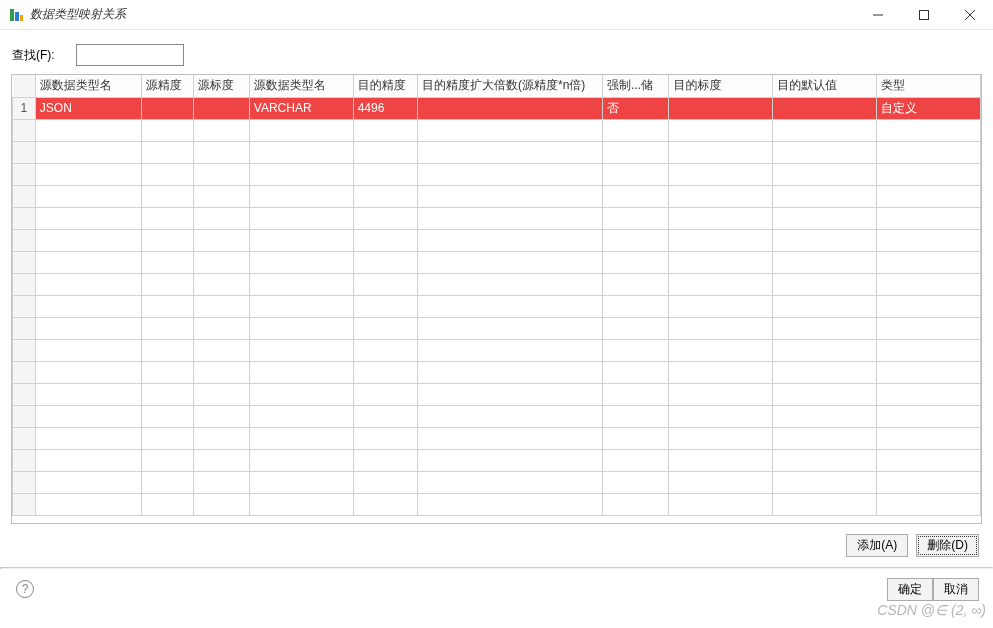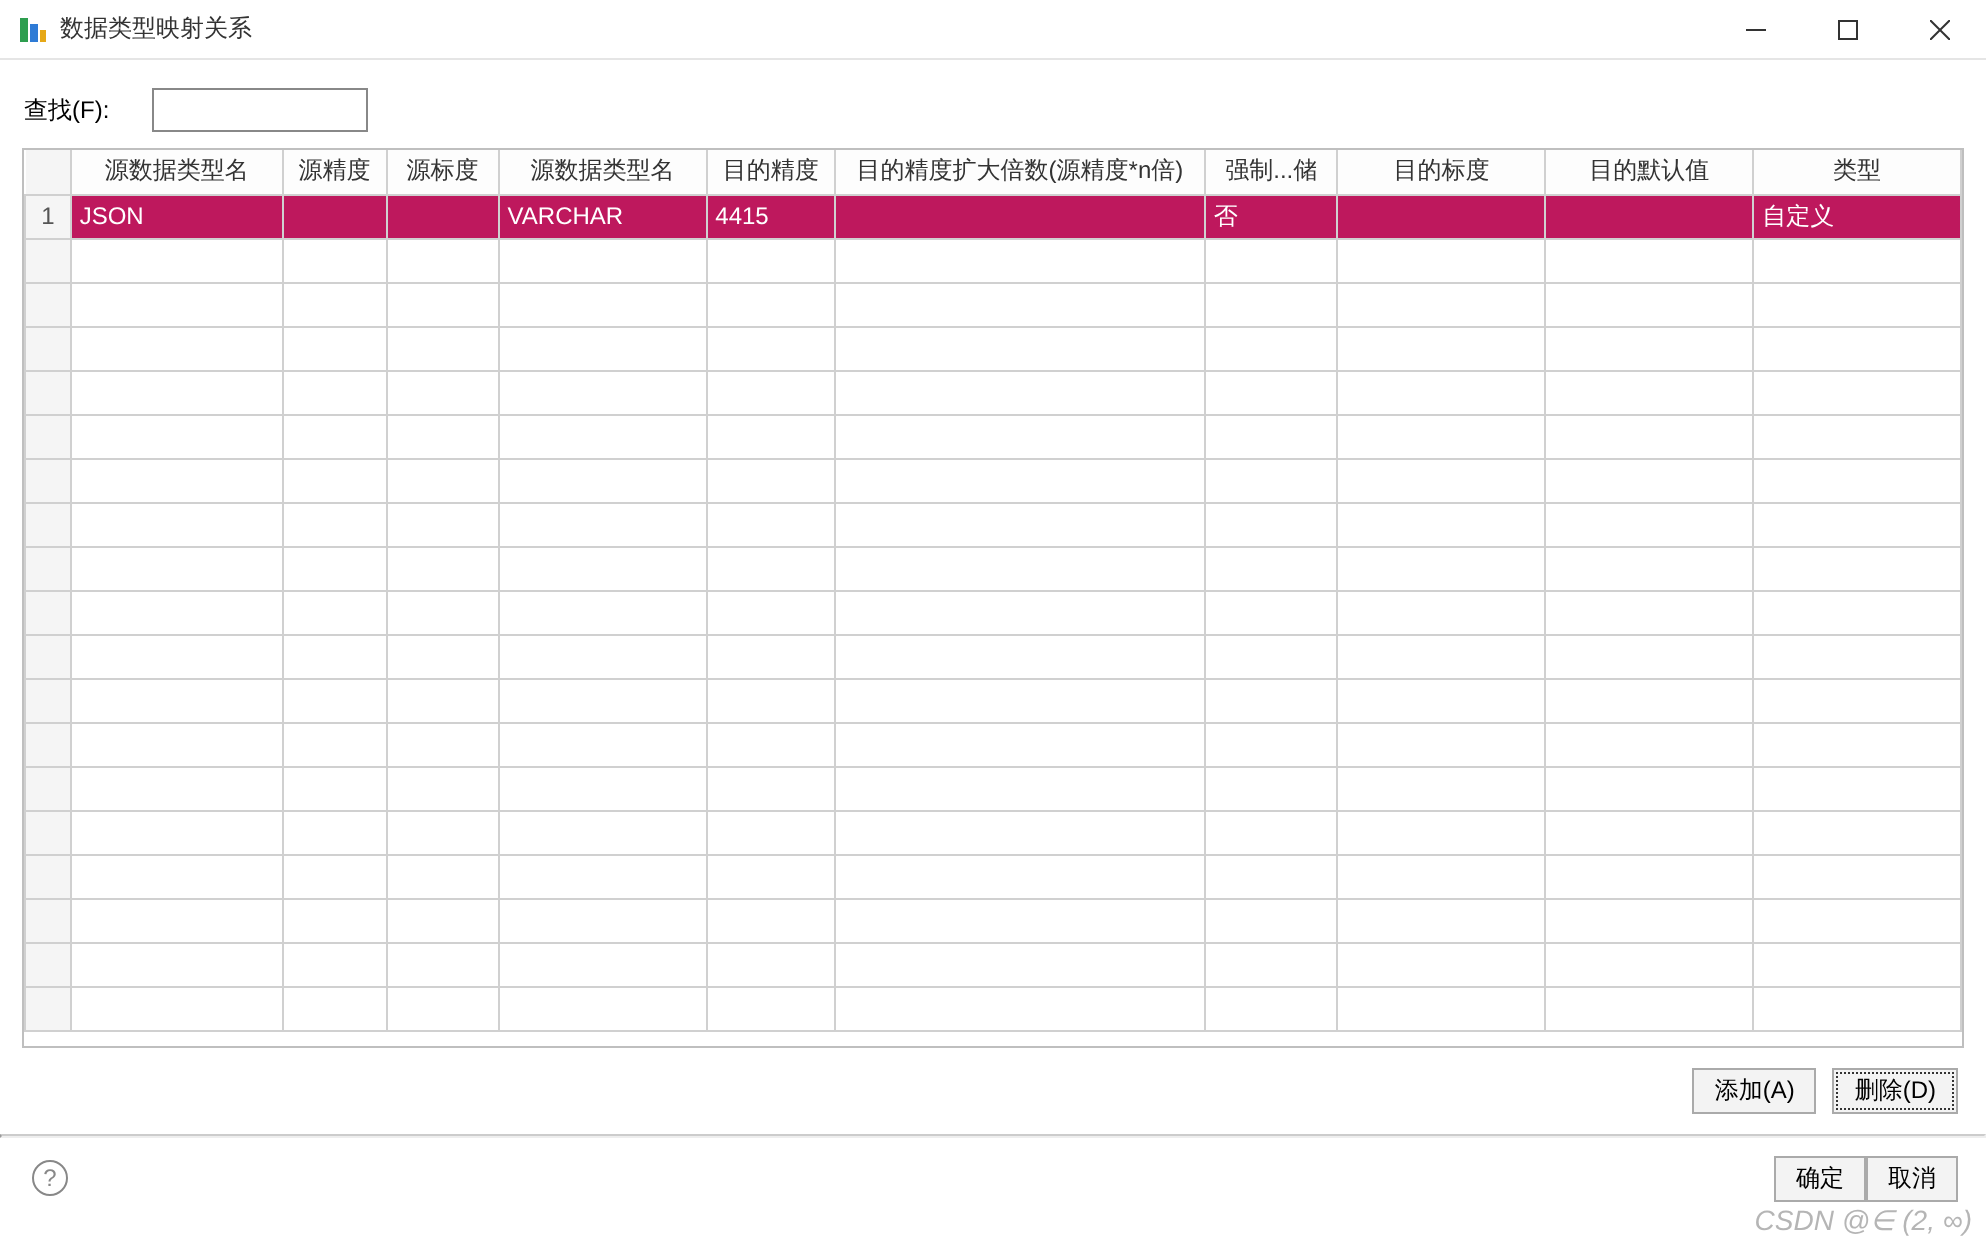--- a/index.html
+++ b/index.html
@@ -18,21 +18,21 @@
       border-bottom: 1px solid #e5e5e5;
       display: flex;
       align-items: center;
       padding: 0 0 0 8px;
       position: relative;
     }
     .titlebar .app-icon {
       width: 16px; height: 16px;
       margin-right: 6px;
     }
-    .titlebar .title { font-size: 12px; color: #333; }
+    .titlebar .title { font-size: 12px; color: #333; font-style: italic; }
     .win-controls {
       position: absolute;
       right: 0; top: 0;
       display: flex;
       height: 30px;
     }
     .win-btn {
       width: 46px; height: 30px;
       display: flex; align-items: center; justify-content: center;
       cursor: default;
@@ -79,30 +79,29 @@
       font-size: 12px;
       text-align: left;
       overflow: hidden;
       white-space: nowrap;
     }
     .grid thead th {
       background: #fdfdfd;
       font-weight: normal;
       color: #333;
       border-top: none;
-      text-align: center;
     }
     .grid thead th:first-child { border-left: none; }
     .grid tbody td:first-child, .grid thead th:first-child {
       width: 22px;
       text-align: center;
       background: #f5f5f5;
       color: #555;
     }
-    .row-sel td { background: #be185d; color: #fff; }
+    .row-sel td { background: #ef4444; color: #fff; }
     .row-sel td:first-child { background: #f5f5f5 !important; color: #555 !important; }
     .grid tbody tr.empty td { background: #fff; }
     .grid tbody tr.empty td:first-child { background: #f5f5f5; }
     .actions {
       display: flex;
       justify-content: flex-end;
       align-items: center;
       padding: 10px 14px 10px 0;
       gap: 8px;
     }
@@ -202,21 +201,21 @@
           <th>类型</th>
         </tr>
       </thead>
     <tbody id="grid-body">
         <tr class="row-sel">
           <td>1</td>
           <td>JSON</td>
           <td></td>
           <td></td>
           <td>VARCHAR</td>
-          <td>4415</td>
+          <td>4496</td>
           <td></td>
           <td>否</td>
           <td></td>
           <td></td>
           <td>自定义</td>
         </tr>
         <tr class="empty">
           <td></td>
           <td></td>
           <td></td>

